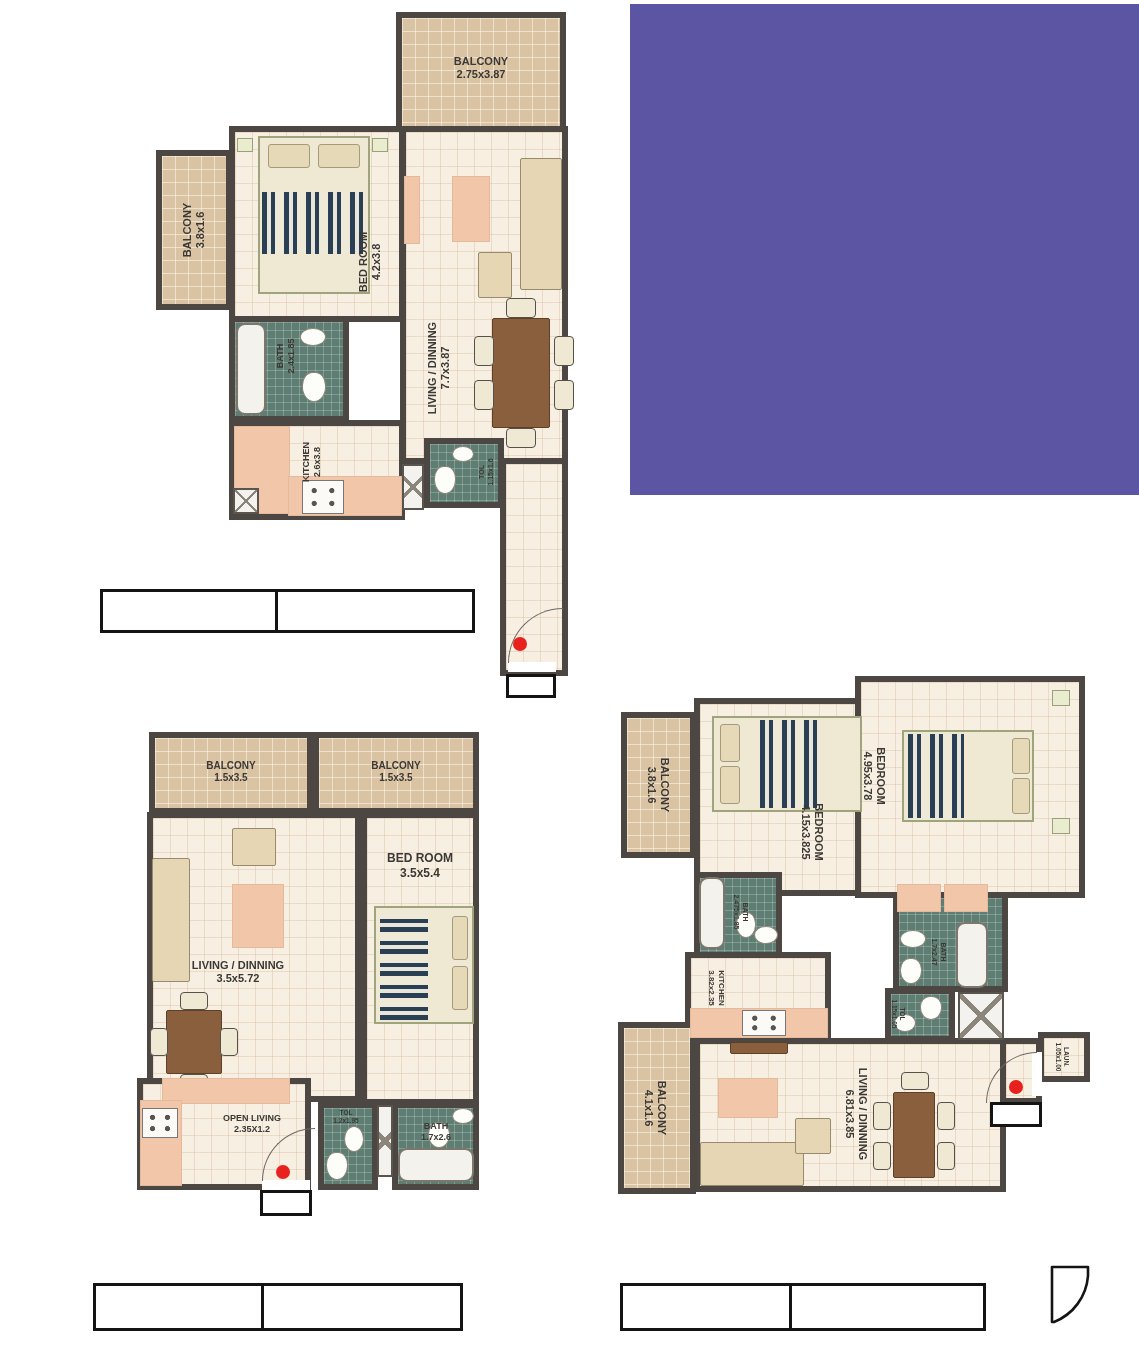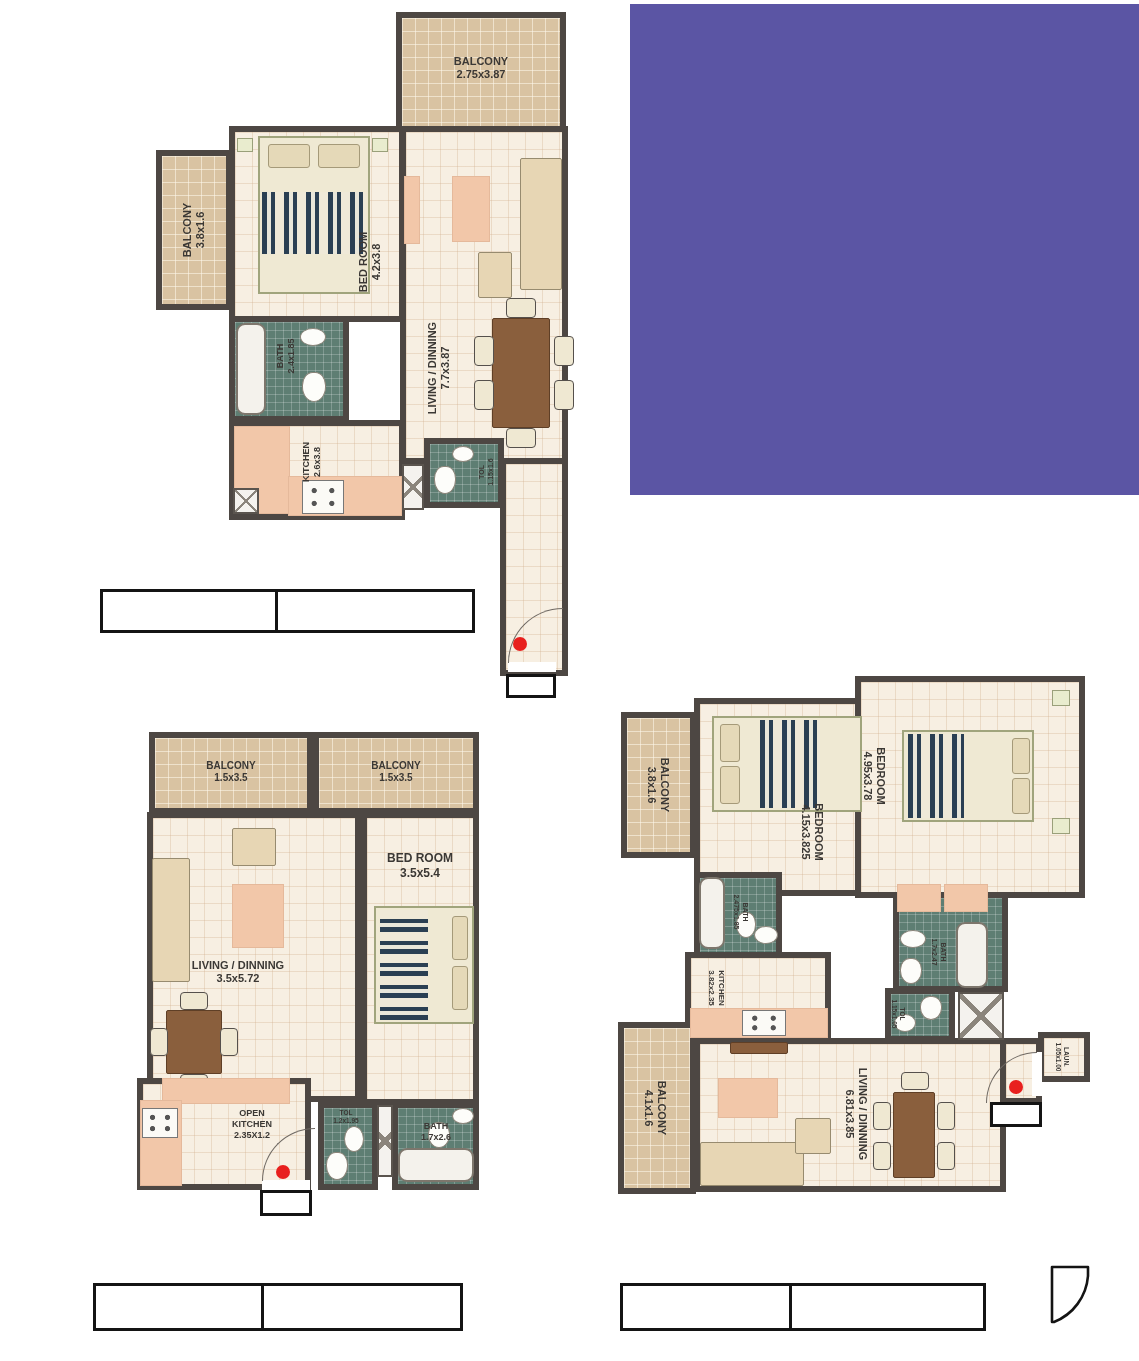--- a/index.html
+++ b/index.html
@@ -200,21 +200,21 @@
     </div>
     <div class="rlabel" style="left:420px;top:866px;width:92px;font-size:12px;">
       <div>BED ROOM</div>
       <div>3.5x5.4</div>
     </div>
     <div class="rlabel" style="left:238px;top:972px;width:130px;">
       <div>LIVING / DINNING</div>
       <div>3.5x5.72</div>
     </div>
     <div class="rlabel f9" style="left:252px;top:1124px;width:62px;">
-      <div>OPEN KITCHEN</div>
+      <div>OPEN LIVING</div>
       <div>2.35X1.2</div>
     </div>
     <div class="rlabel f6" style="left:346px;top:1117px;">
       <div>TOL</div>
       <div>1.2x1.95</div>
     </div>
     <div class="rlabel f9" style="left:436px;top:1132px;">
       <div>BATH</div>
       <div>1.7x2.6</div>
     </div>

